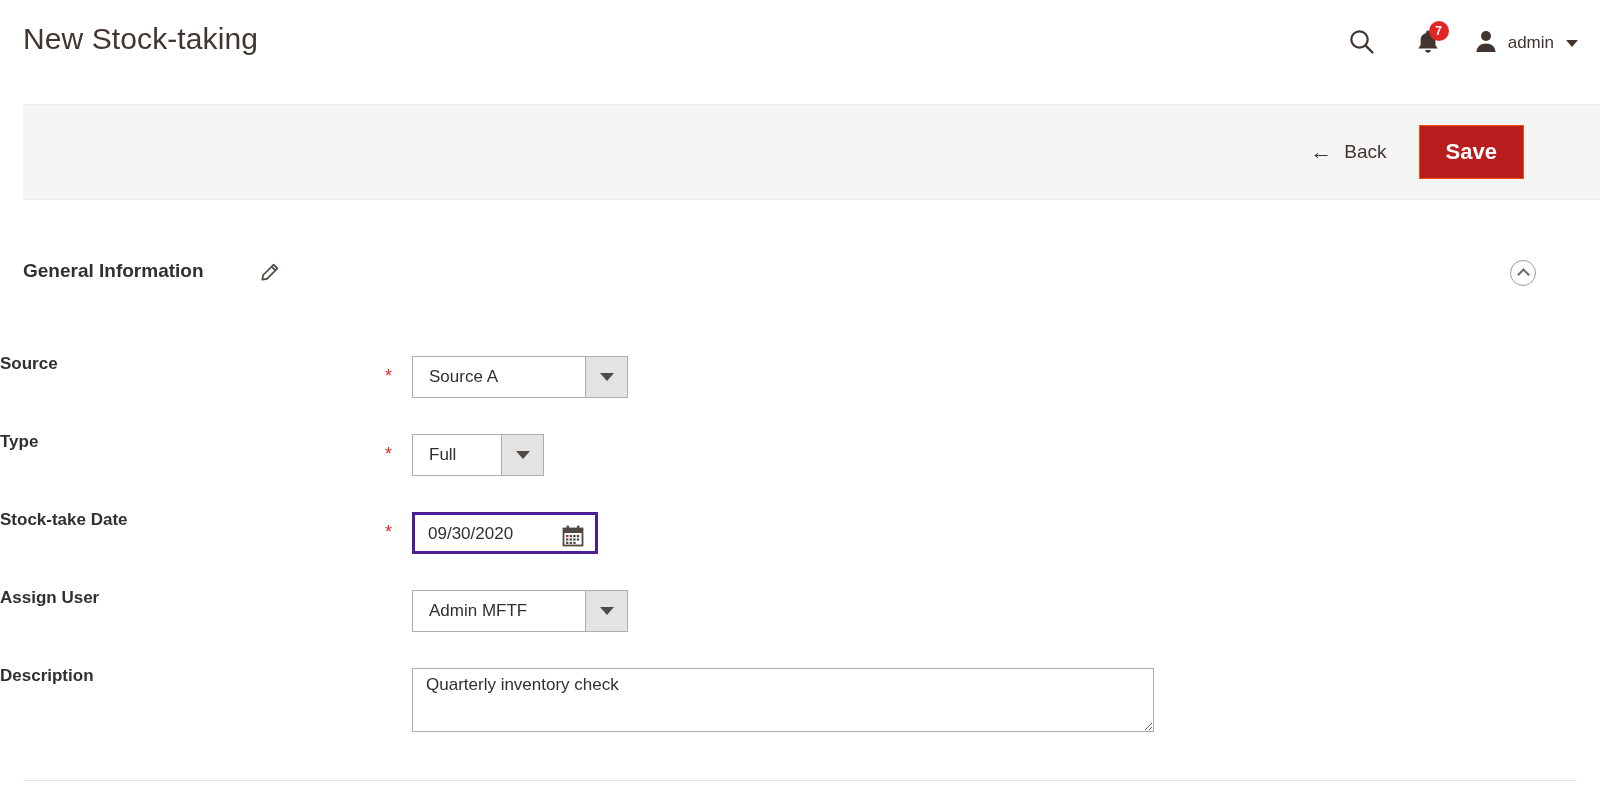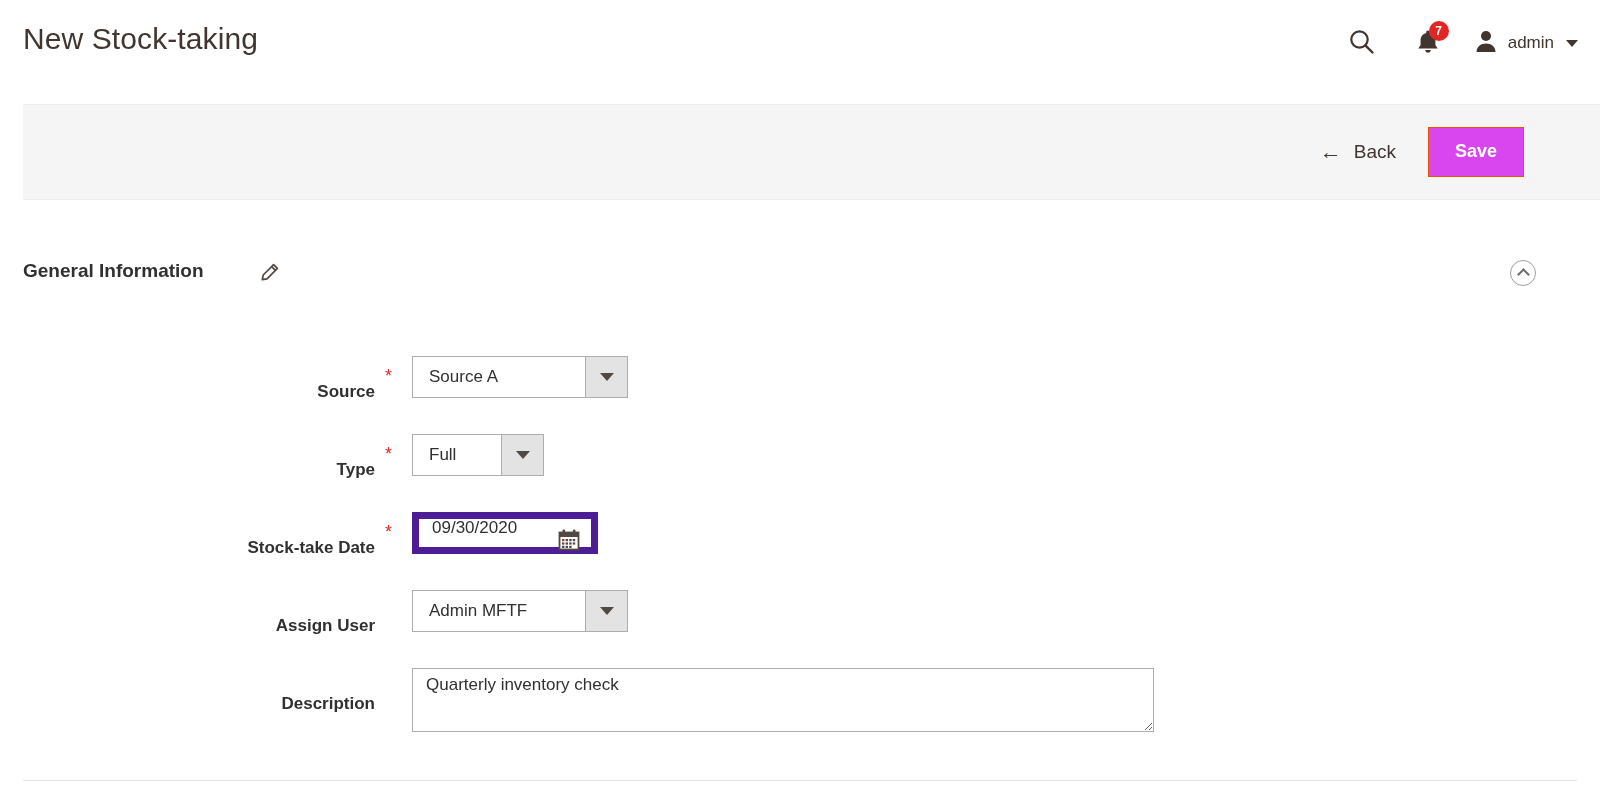--- a/index.html
+++ b/index.html
@@ -113,24 +113,24 @@
     padding: 0;
     margin-right: 32px;
     font-family: "Liberation Sans", sans-serif;
   }
   .arrow-left {
     font-size: 22px;
     line-height: 1;
     color: #41362f;
   }
   .save-button {
-    background: #d946ef;
+    background: #b91c1c;
     color: #ffffff;
     border: 1px solid #eb5202;
-    font-size: 18px;
+    font-size: 22px;
     font-weight: bold;
     padding: 14px 26px;
     cursor: pointer;
     margin-right: 76px;
     font-family: "Liberation Sans", sans-serif;
     line-height: 1.1;
   }
 
   
   .section {
@@ -191,22 +191,22 @@
     width: 1600px;
   }
   .field-row {
     position: relative;
     height: 78px;
   }
   .field-label {
     position: absolute;
     left: 0;
     width: 375px;
-    text-align: right;
-    top: 32px;
+    text-align: left;
+    top: 4px;
     font-size: 17px;
     font-weight: bold;
     color: #303030;
     white-space: nowrap;
   }
   .req-star {
     position: absolute;
     left: 385px;
     top: 16px;
     color: #e02b27;
@@ -253,24 +253,24 @@
     display: block;
   }
   .sel-source .sel-value { width: 172px; }
   .sel-type .sel-value { width: 88px; }
   .sel-user .sel-value { width: 172px; }
 
   
   .date-wrap {
     position: relative;
     display: inline-flex;
-    align-items: flex-end;
+    align-items: flex-start;
     width: 186px;
     height: 42px;
-    border: 7px solid #4c1d95;
+    border: 3px solid #4c1d95;
     background: #ffffff;
   }
   .date-input {
     border: 0;
     outline: none;
     height: 38px;
     width: 130px;
     padding: 0 0 0 13px;
     font-size: 17px;
     font-family: "Liberation Sans", sans-serif;

